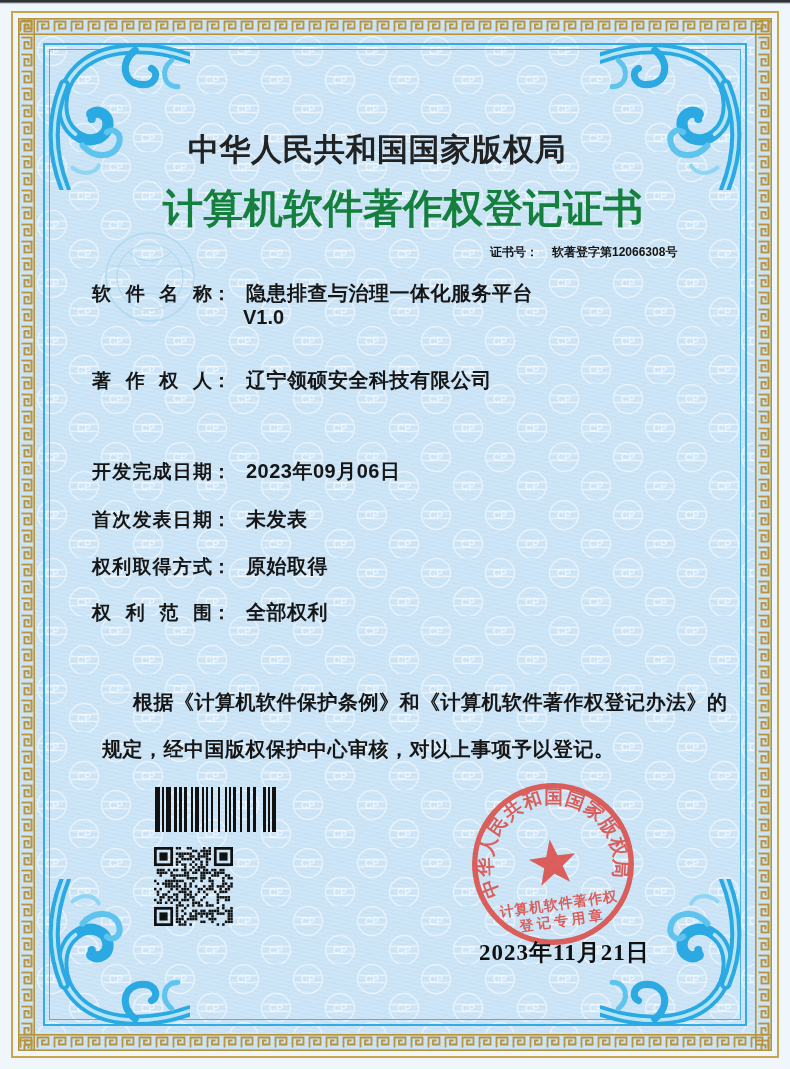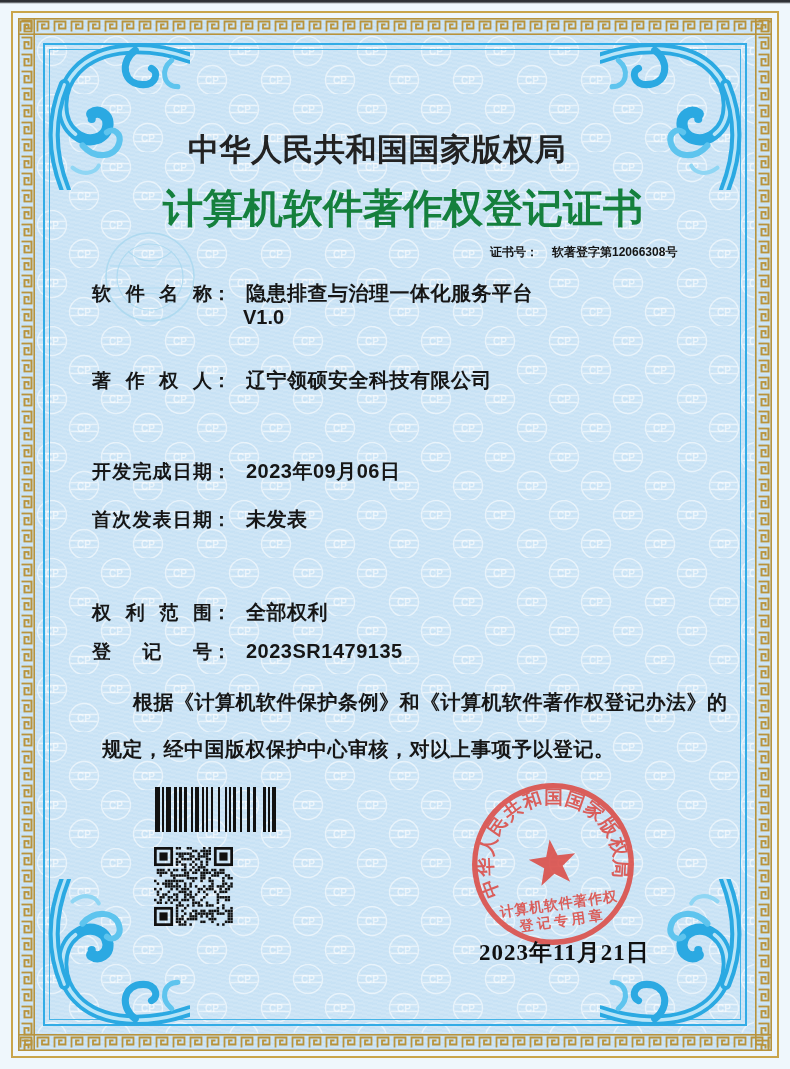--- a/index.html
+++ b/index.html
@@ -140,25 +140,25 @@
   <div class="val2">V1.0</div>
   <div class="field" style="top:367px">
     <span class="lab">著作权人</span><span>：</span><span class="val">辽宁领硕安全科技有限公司</span>
   </div>
   <div class="field" style="top:458px">
     <span class="lab">开发完成日期</span><span>：</span><span class="val">2023年09月06日</span>
   </div>
   <div class="field" style="top:506px">
     <span class="lab">首次发表日期</span><span>：</span><span class="val">未发表</span>
   </div>
+  <div class="field" style="top:553px">
+    <span class="lab">权利取得方式</span><span>：</span><span class="val">原始取得</span>
+  </div>
   <div class="field" style="top:599px">
     <span class="lab">权利范围</span><span>：</span><span class="val">全部权利</span>
-  </div>
-  <div class="field" style="top:639px">
-    <span class="lab">登记号</span><span>：</span><span class="val">2023SR1479135</span>
   </div>
 
   <div class="stmt l1">根据《计算机软件保护条例》和《计算机软件著作权登记办法》的</div>
   <div class="stmt l2">规定，经中国版权保护中心审核，对以上事项予以登记。</div>
 
   <svg class="barcode" id="barcode" width="122" height="45">
       <rect x="0" y="0" width="5" height="45" fill="#111"></rect>
       <rect x="7" y="0" width="2" height="45" fill="#111"></rect>
       <rect x="11" y="0" width="5" height="45" fill="#111"></rect>
       <rect x="19" y="0" width="3" height="45" fill="#111"></rect>

